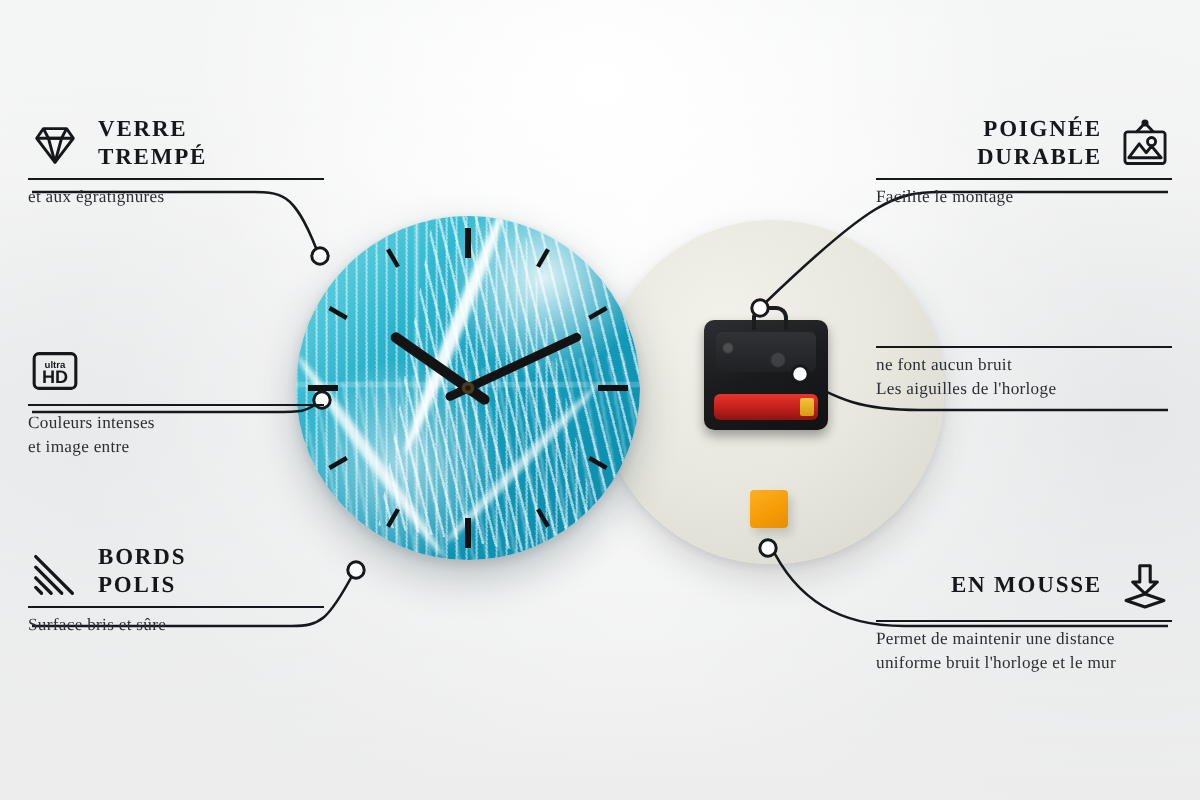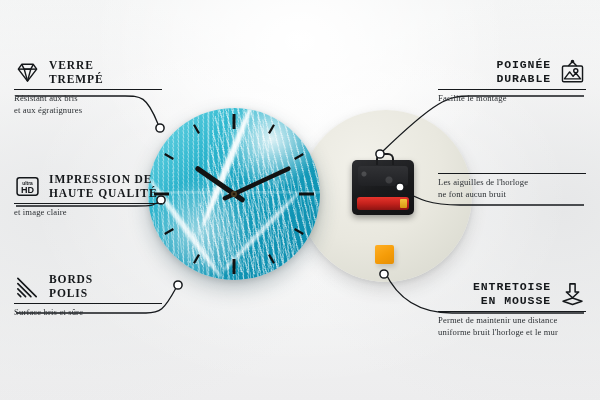--- a/index.html
+++ b/index.html
@@ -26,21 +26,21 @@
   .feat{position:absolute;}
   .feat .head{display:flex;align-items:center;gap:8px;}
   .feat.left .head{justify-content:flex-start;}
   .feat.right .head{justify-content:flex-end;}
   .ttl{
     font-family:"Liberation Serif",serif;
     font-weight:700;font-size:11.5px;letter-spacing:.9px;
     color:#15181b;line-height:1.22;text-transform:uppercase;
   }
   .feat.left .ttl{text-align:left;}
-  .feat.right .ttl{text-align:right;font-family:Liberation Mono, monospace;}
+  .feat.right .ttl{text-align:right;}
   .rule{height:1.4px;background:#16191c;margin-top:3px;}
   .sub{
     font-family:"Liberation Serif",serif;
     font-size:8.6px;color:#2b2f33;line-height:1.38;margin-top:3px;letter-spacing:.15px;
   }
   .feat.right .sub{}
   .ico{width:27px;height:27px;flex:0 0 27px;display:block;}
 
   
   #f-verre   {left:14px; top:58px;  width:148px;}
@@ -191,40 +191,36 @@
           <path d="M10.6 10.5 L17.4 10.5"></path>
         </g>
       </svg>
       <div class="ttl">
         <div>VERRE</div>
         <div>TREMPÉ</div>
       </div>
     </div>
     <div class="rule"></div>
     <div class="sub">
-      <div>Résistant aux bris</div>
       <div>et aux égratignures</div>
     </div>
   </div>
 
   <div class="feat left" id="f-impr">
     <div class="head">
       <svg class="ico" viewBox="0 0 28 28">
         <rect x="3.2" y="5" width="21.6" height="18" rx="2.4" fill="none" stroke="#15181b" stroke-width="1.6"></rect>
         <text x="14" y="12.6" font-family="Liberation Sans, sans-serif" font-size="5" font-weight="700" text-anchor="middle" fill="#15181b">ultra</text>
         <text x="14" y="20.4" font-family="Liberation Sans, sans-serif" font-size="9.4" font-weight="700" text-anchor="middle" fill="#15181b">HD</text>
       </svg>
-      <div class="ttl">
-        <div>IMPRESSION DE</div>
-        <div>HAUTE QUALITÉ</div>
-      </div>
-    </div>
-    <div class="rule"></div>
-    <div class="sub">
-      <div>et image claire</div>
+    </div>
+    <div class="rule"></div>
+    <div class="sub">
+      <div>Couleurs intenses</div>
+      <div>et image entre</div>
     </div>
   </div>
 
   <div class="feat left" id="f-bords">
     <div class="head">
       <svg class="ico" viewBox="0 0 28 28">
         <g stroke="#15181b" stroke-width="1.7" stroke-linecap="round">
           <line x1="4" y1="5.5" x2="23" y2="24.5"></line>
           <line x1="4" y1="11" x2="17.5" y2="24.5"></line>
           <line x1="4" y1="16.5" x2="12" y2="24.5"></line>
@@ -260,29 +256,28 @@
     </div>
     <div class="rule"></div>
     <div class="sub">
       <div>Facilite le montage</div>
     </div>
   </div>
 
   <div class="feat right" id="f-meca">
     <div class="rule"></div>
     <div class="sub">
+      <div>ne font aucun bruit</div>
       <div>Les aiguilles de l'horloge</div>
-      <div>ne font aucun bruit</div>
     </div>
   </div>
 
   <div class="feat right" id="f-entre">
     <div class="head">
       <div class="ttl">
-        <div>ENTRETOISE</div>
         <div>EN MOUSSE</div>
       </div>
       <svg class="ico" viewBox="0 0 28 28">
         <g fill="none" stroke="#15181b" stroke-width="1.6" stroke-linejoin="round">
           <path d="M11.3 3 L16.7 3 L16.7 11.4 L20.4 11.4 L14 17.4 L7.6 11.4 L11.3 11.4 Z"></path>
           <path d="M14 17.6 L23.8 21 L14 24.4 L4.2 21 Z"></path>
         </g>
       </svg>
     </div>
     <div class="rule"></div>

